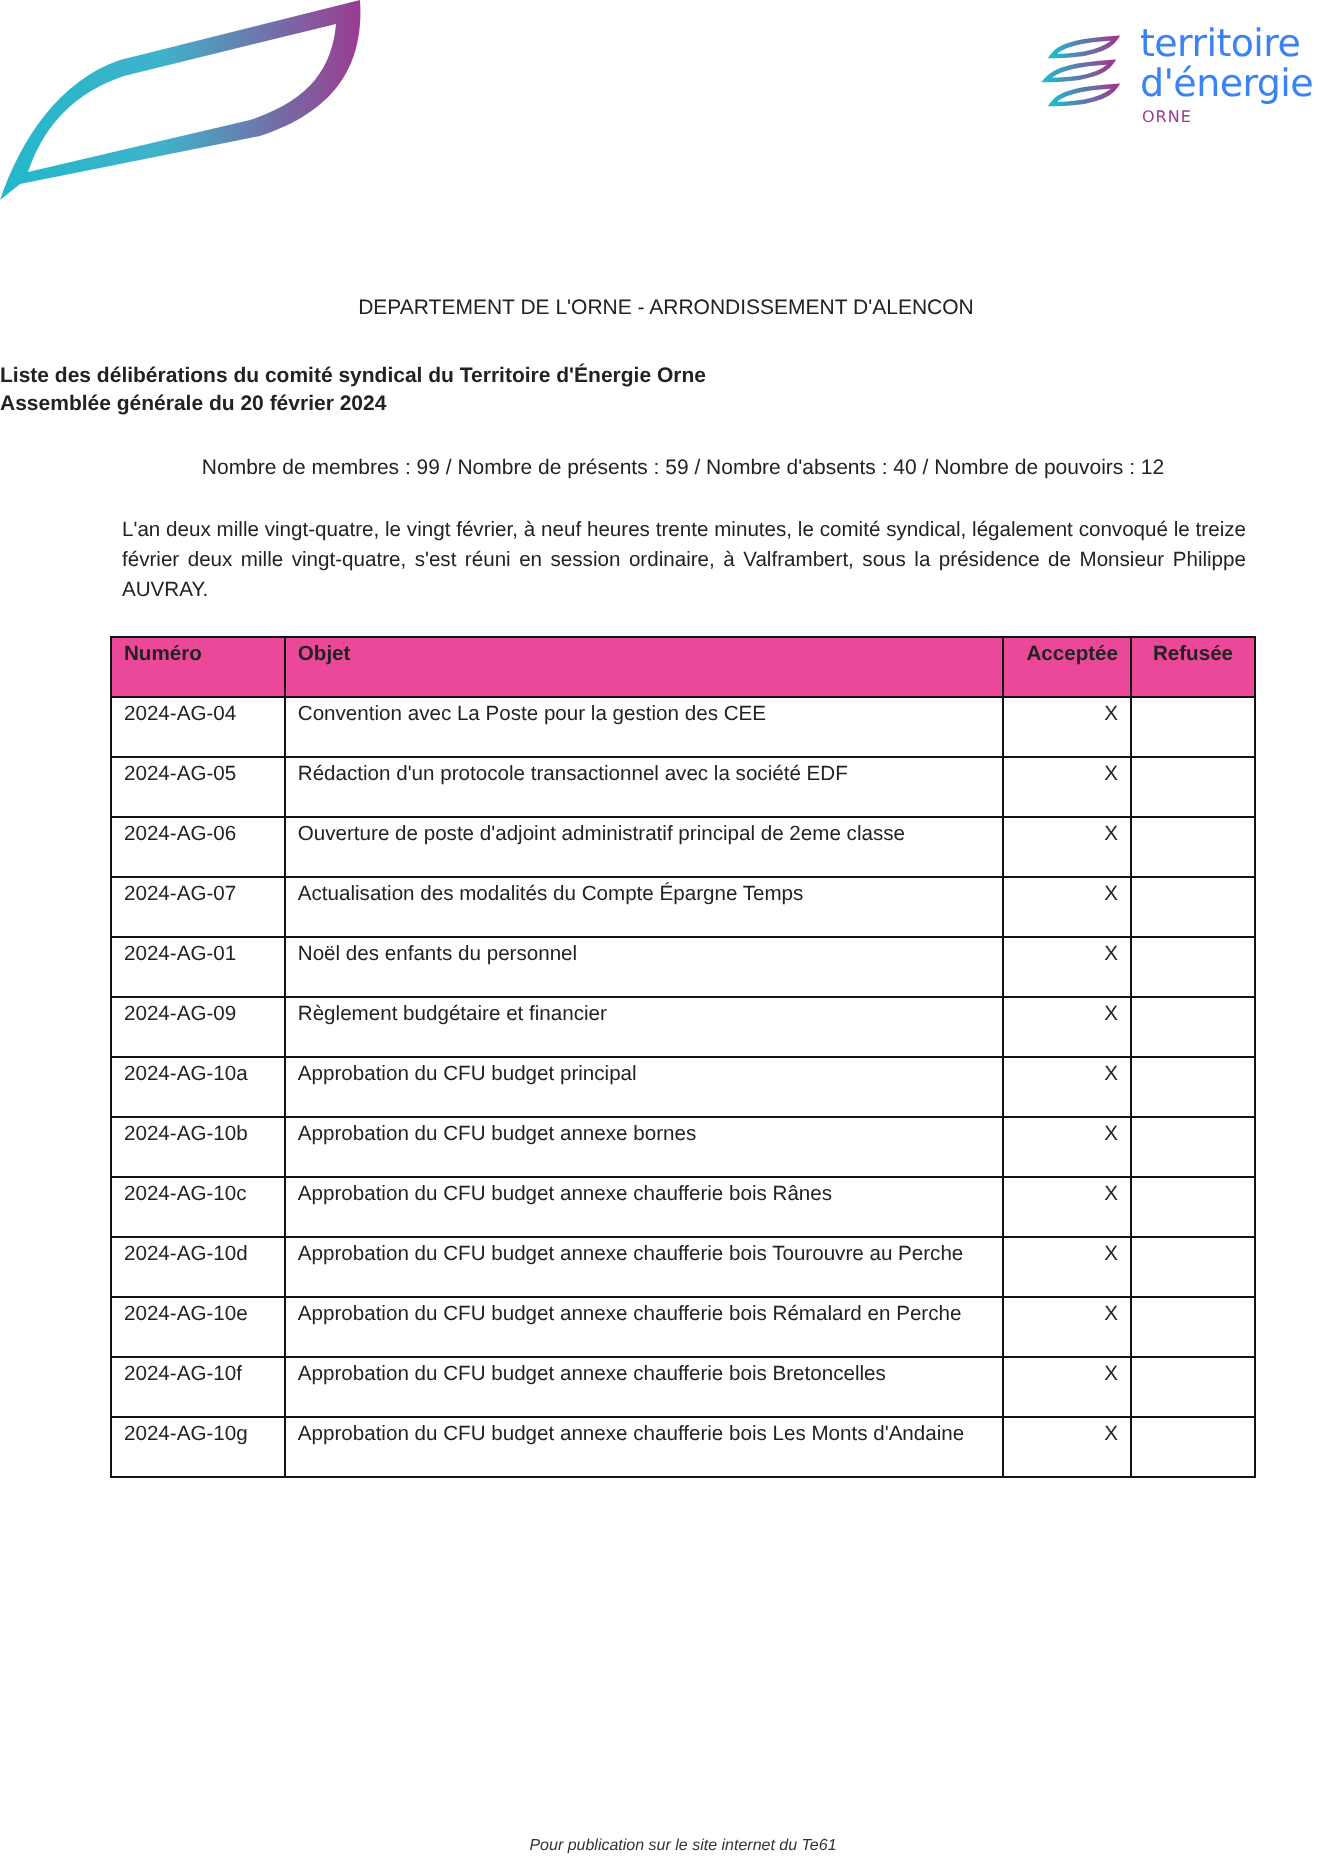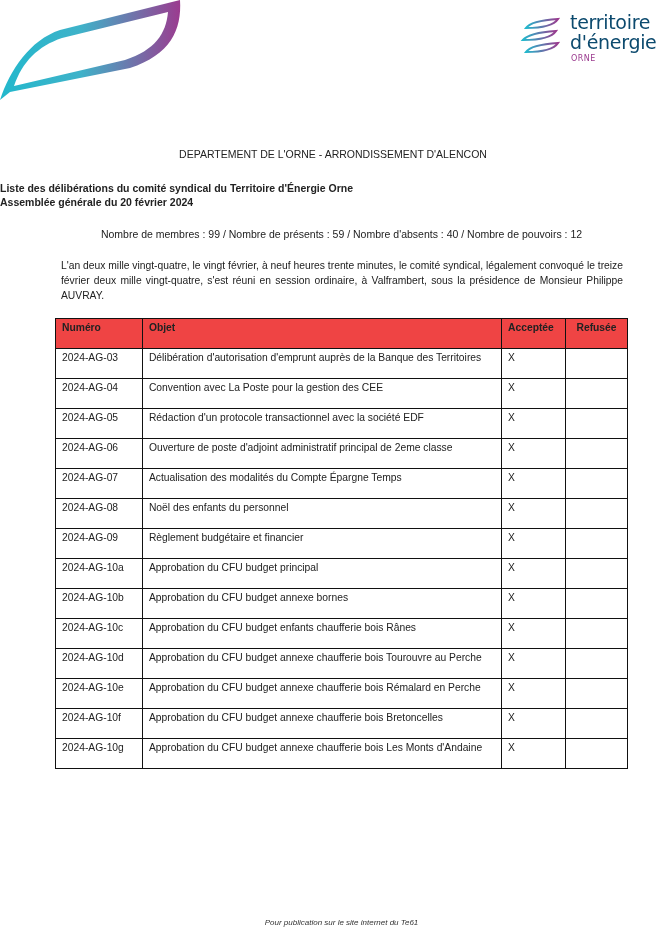--- a/index.html
+++ b/index.html
@@ -2,37 +2,37 @@
 <html><head>
 <meta charset="utf-8">
 <style>
   html, body { margin: 0; padding: 0; background: #ffffff; }
   body { width: 666px; height: 937px; position: relative; overflow: hidden;
          font-family: "Liberation Sans", "DejaVu Sans", sans-serif; color: #222; }
   .corner-logo { position: absolute; left: 0; top: 0; width: 185px; height: 105px; }
   .brand-logo { position: absolute; left: 520px; top: 12px; width: 142px; height: 56px; }
   .brand-mark { position: absolute; left: 0; top: 4px; width: 42px; height: 40px; }
   .brand-text { position: absolute; left: 50px; top: 0; font-family: "DejaVu Sans", sans-serif;
-                color: #0c4a6e; font-size: 19px; line-height: 20px; letter-spacing: -0.3px; }
+                color: #3b82f6; font-size: 19px; line-height: 20px; letter-spacing: -0.3px; }
   .brand-sub { position: absolute; left: 51px; top: 42px; font-size: 8px; color: #9b3b8f;
                font-family: "DejaVu Sans", sans-serif; letter-spacing: 0.5px; }
   .dept { position: absolute; top: 148px; left: 0; width: 666px; text-align: center; font-size: 10.5px; }
   .title { position: absolute; top: 181px; left: 0; width: 666px; text-align: left; font-size: 10.5px;
            font-weight: bold; line-height: 14px; }
   .stats { position: absolute; top: 228px; left: 0; width: 683px; text-align: center; font-size: 10.5px; }
   .intro { position: absolute; top: 258px; left: 61px; width: 562px; font-size: 10.3px; line-height: 15px;
            text-align: justify; }
   table.delib { position: absolute; top: 318px; left: 55px; width: 573px; border-collapse: collapse;
                 font-size: 10.3px; }
   table.delib th, table.delib td { border: 1px solid #111; padding: 3px 6px 0 6px; vertical-align: top;
                                    height: 26px; text-align: left; }
-  table.delib th { background: #ef4444; font-weight: bold; }
+  table.delib th { background: #ec4899; font-weight: bold; }
   table.delib .c-num { width: 74px; }
   table.delib .c-obj { width: 347px; }
-  table.delib .c-acc { width: 51px; text-align: left; }
+  table.delib .c-acc { width: 51px; text-align: right; }
   table.delib .c-ref { width: 49px; text-align: center; }
   .footer { position: absolute; top: 918px; left: 0; width: 683px; text-align: center; font-size: 8px;
             font-style: italic; color: #333; }
 </style>
 </head>
 <body>
 
 <svg class="corner-logo" viewBox="0 0 185 105">
   <defs>
     <linearGradient id="sw" x1="0" y1="0" x2="1" y2="0">
@@ -81,26 +81,20 @@
   <thead>
     <tr>
       <th class="c-num">Numéro</th>
       <th class="c-obj">Objet</th>
       <th class="c-acc">Acceptée</th>
       <th class="c-ref">Refusée</th>
     </tr>
   </thead>
   <tbody id="tbody">
       <tr>
-        <td class="c-num">2024-AG-03</td>
-        <td class="c-obj">Délibération d'autorisation d'emprunt auprès de la Banque des Territoires</td>
-        <td class="c-acc">X</td>
-        <td class="c-ref"></td>
-      </tr>
-      <tr>
         <td class="c-num">2024-AG-04</td>
         <td class="c-obj">Convention avec La Poste pour la gestion des CEE</td>
         <td class="c-acc">X</td>
         <td class="c-ref"></td>
       </tr>
       <tr>
         <td class="c-num">2024-AG-05</td>
         <td class="c-obj">Rédaction d'un protocole transactionnel avec la société EDF</td>
         <td class="c-acc">X</td>
         <td class="c-ref"></td>
@@ -111,21 +105,21 @@
         <td class="c-acc">X</td>
         <td class="c-ref"></td>
       </tr>
       <tr>
         <td class="c-num">2024-AG-07</td>
         <td class="c-obj">Actualisation des modalités du Compte Épargne Temps</td>
         <td class="c-acc">X</td>
         <td class="c-ref"></td>
       </tr>
       <tr>
-        <td class="c-num">2024-AG-08</td>
+        <td class="c-num">2024-AG-01</td>
         <td class="c-obj">Noël des enfants du personnel</td>
         <td class="c-acc">X</td>
         <td class="c-ref"></td>
       </tr>
       <tr>
         <td class="c-num">2024-AG-09</td>
         <td class="c-obj">Règlement budgétaire et financier</td>
         <td class="c-acc">X</td>
         <td class="c-ref"></td>
       </tr>
@@ -136,21 +130,21 @@
         <td class="c-ref"></td>
       </tr>
       <tr>
         <td class="c-num">2024-AG-10b</td>
         <td class="c-obj">Approbation du CFU budget annexe bornes</td>
         <td class="c-acc">X</td>
         <td class="c-ref"></td>
       </tr>
       <tr>
         <td class="c-num">2024-AG-10c</td>
-        <td class="c-obj">Approbation du CFU budget enfants chaufferie bois Rânes</td>
+        <td class="c-obj">Approbation du CFU budget annexe chaufferie bois Rânes</td>
         <td class="c-acc">X</td>
         <td class="c-ref"></td>
       </tr>
       <tr>
         <td class="c-num">2024-AG-10d</td>
         <td class="c-obj">Approbation du CFU budget annexe chaufferie bois Tourouvre au Perche</td>
         <td class="c-acc">X</td>
         <td class="c-ref"></td>
       </tr>
       <tr>

